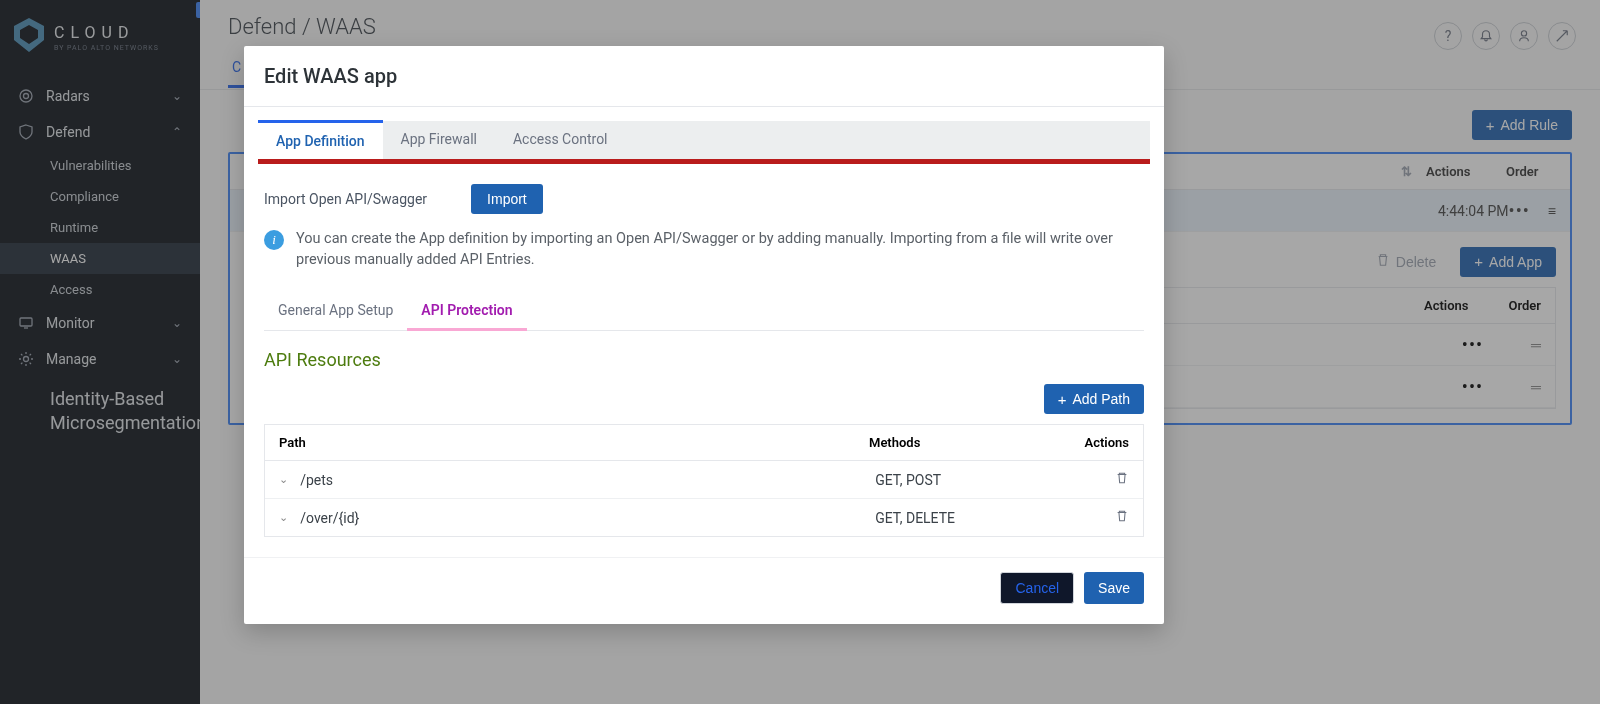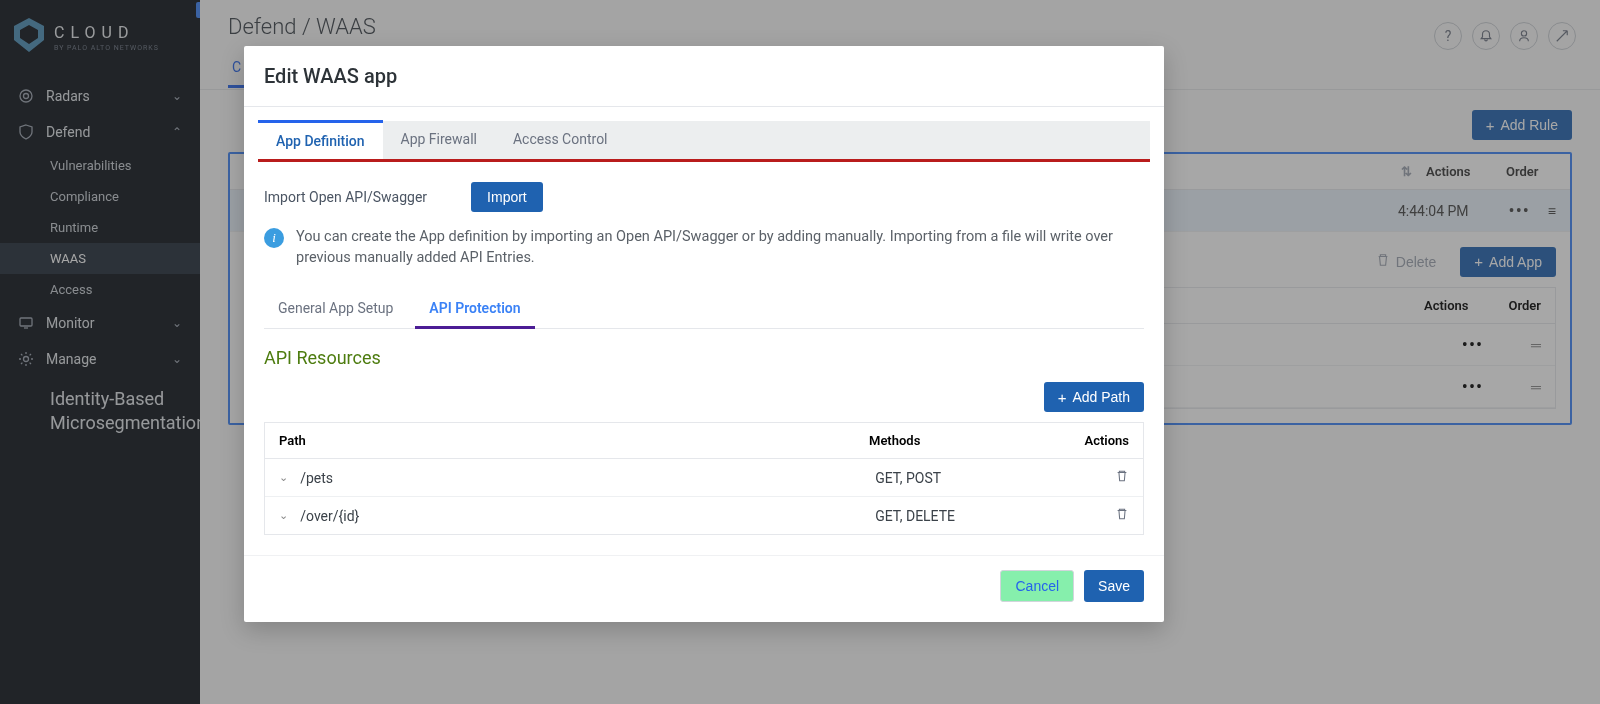--- a/index.html
+++ b/index.html
@@ -29,61 +29,61 @@
 .header-icons { position: absolute; right: 24px; top: 22px; display: flex; gap: 10px; }
 .header-icon { width: 28px; height: 28px; border: 1px solid #c9cdd2; border-radius: 50%; display: flex; align-items: center; justify-content: center; cursor: pointer; color: #6b7280; font-size: 14px; }
 .tabs-row { display: flex; gap: 4px; border-bottom: 1px solid transparent; }
 .page-tab { padding: 8px 4px 10px; font-size: 14px; color: #2563eb; border-bottom: 3px solid #2563eb; }
 
 
 .content { padding: 20px 28px; }
 .toolbar { display: flex; justify-content: flex-end; margin-bottom: 12px; }
 .btn { padding: 7px 14px; border-radius: 3px; font-size: 14px; cursor: pointer; border: none; display: inline-flex; align-items: center; gap: 6px; }
 .btn-primary { background: #1f62b0; color: #fff; }
-.btn-secondary { background: #86efac; border: 1px solid #d1d5db; color: #2563eb; }
+.btn-secondary { background: #0f172a; border: 1px solid #d1d5db; color: #2563eb; }
 .btn-danger-ghost { background: transparent; color: #9ca3af; border: none; }
 
 .bg-table { border: 2px solid #3b82f6; border-radius: 2px; background: #fff; }
 .bg-table-header { display: flex; padding: 10px 14px; border-bottom: 1px solid #e5e7eb; font-size: 13px; font-weight: 600; color: #333; }
 .bg-col-sort { margin-left: auto; color: #9ca3af; margin-right: 14px; }
 .bg-row { display: flex; padding: 10px 14px; border-bottom: 1px solid #eef0f2; font-size: 14px; color: #444; align-items: center; background: #eaf3fb; }
 .bg-row .expand { margin-right: 10px; color: #888; font-size: 11px; }
-.bg-row .mod { margin-left: auto; margin-right: 40px; }
+.bg-row .mod { margin-left: auto; }
 .bg-row .actions { margin-right: 18px; color: #444; font-size: 18px; letter-spacing: 1px; cursor: pointer; }
 .bg-row .order { color: #444; }
 
 .inner-toolbar { display: flex; justify-content: flex-end; gap: 10px; padding: 14px 14px 10px; align-items: center; }
 .inner-table { margin: 0 14px 14px; border: 1px solid #e5e7eb; }
 .inner-header { display: flex; padding: 10px 14px; font-size: 13px; font-weight: 600; border-bottom: 1px solid #e5e7eb; }
 .inner-header .col-actions { margin-left: auto; margin-right: 40px; }
 .inner-header .col-order { }
 .inner-row { display: flex; padding: 10px 14px; border-bottom: 1px solid #eef0f2; font-size: 14px; align-items: center; }
 .inner-row .actions-dots { margin-left: auto; margin-right: 48px; cursor: pointer; font-size: 18px; letter-spacing: 1px; }
 .inner-row .order-handle { color: #888; cursor: grab; font-size: 14px; }
 
 
 .overlay { position: absolute; inset: 0; background: rgba(60,60,60,0.45); }
 
 
 .modal { position: absolute; left: 244px; top: 46px; width: 920px; background: #fff; border-radius: 2px; box-shadow: 0 8px 24px rgba(0,0,0,0.2); }
 .modal-header { padding: 18px 20px; border-bottom: 1px solid #e5e7eb; }
 .modal-title { font-size: 20px; font-weight: 500; color: #2d3338; }
-.modal-tabs { display: flex; background: #eceeef; border-bottom: 3px solid #b91c1c; margin: 14px 14px 0; }
+.modal-tabs { display: flex; background: #eceeef; border-bottom: 5px solid #b91c1c; margin: 14px 14px 0; }
 .modal-tab { padding: 10px 18px; font-size: 14px; color: #6b7280; cursor: pointer; }
 .modal-tab.active { background: #fff; color: #1f62b0; border-top: 3px solid #2563eb; margin-top: -1px; font-weight: 500; }
 .modal-body { padding: 20px 20px; }
 .import-row { display: flex; align-items: center; gap: 44px; margin-bottom: 14px; }
 .import-label { font-size: 14px; color: #4b5563; }
 .import-btn { background: #1f62b0; color: #fff; padding: 7px 16px; border-radius: 3px; font-size: 14px; cursor: pointer; border: none; }
 .info-row { display: flex; gap: 12px; margin-bottom: 24px; }
 .info-icon { width: 20px; height: 20px; border-radius: 50%; background: #3b9de0; color: #fff; font-style: italic; font-family: serif; font-size: 13px; display: flex; align-items: center; justify-content: center; flex-shrink: 0; margin-top: 2px; }
 .info-text { font-size: 14.5px; color: #5b6168; line-height: 1.45; }
-.sub-tabs { display: flex; border-bottom: 1px solid #e5e7eb; margin-bottom: 18px; gap: 8px; }
+.sub-tabs { display: flex; border-bottom: 1px solid #e5e7eb; margin-bottom: 18px; }
 .sub-tab { padding: 8px 14px 10px; font-size: 14px; color: #6b7280; cursor: pointer; }
-.sub-tab.active { color: #3b82f6; font-weight: 600; border-bottom: 3px solid #4c1d95; margin-bottom: -1px; }
+.sub-tab.active { color: #a21caf; font-weight: 600; border-bottom: 3px solid #f9a8d4; margin-bottom: -1px; }
 .section-title { font-size: 18px; font-weight: 400; color: #4d7c0f; margin-bottom: 14px; }
 .add-path-row { display: flex; justify-content: flex-end; margin-bottom: 10px; }
 .api-table { border: 1px solid #e5e7eb; width: 100%; }
 .api-header { display: flex; padding: 10px 14px; font-size: 13px; font-weight: 600; border-bottom: 1px solid #e5e7eb; }
 .api-col-path { flex: 0 0 590px; }
 .api-col-methods { flex: 1; }
 .api-col-actions { flex: 0 0 70px; text-align: right; }
 .api-row { display: flex; padding: 10px 14px; border-bottom: 1px solid #eef0f2; font-size: 14px; color: #3b4249; align-items: center; }
 .api-row:last-child { border-bottom: none; }
 .api-row .expand { margin-right: 12px; font-size: 11px; color: #888; cursor: pointer; }

